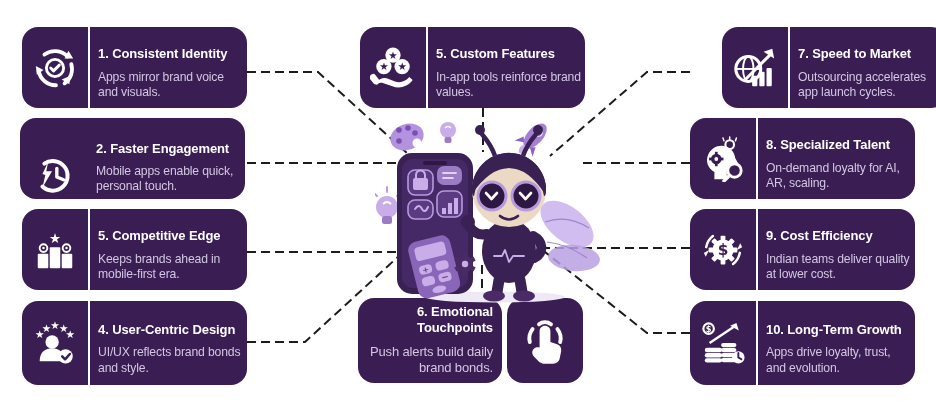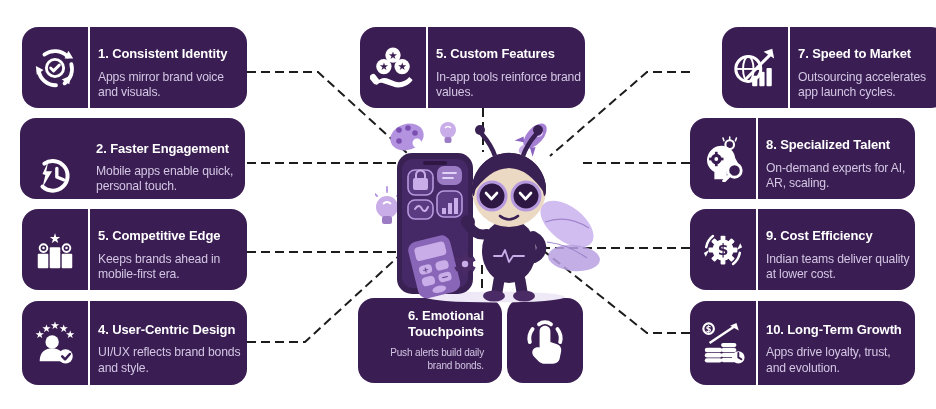--- a/index.html
+++ b/index.html
@@ -25,24 +25,24 @@
     color:#ffffff;font-weight:700;font-size:13px;line-height:1.25;white-space:nowrap;
     letter-spacing:-0.1px;
   }
   .card-desc{
     color:#d3c7e4;font-size:12.2px;line-height:1.28;letter-spacing:-0.15px;margin-top:7px;
   }
   
   .card-6-text{
     position:absolute;z-index:2;background:#3a1d52;border-radius:16px;
     width:144px;height:85px;display:flex;flex-direction:column;justify-content:center;
-    text-align:right;padding:0 18px;box-sizing:border-box;
+    text-align:right;padding:0 9px;box-sizing:border-box;
   }
   .card-6-text .card-title{white-space:normal;font-size:13px;}
-  .card-6-text .card-desc{font-size:10px;}
+  .card-6-text .card-desc{font-size:13px;}
   .card-6-icon{
     position:absolute;z-index:2;background:#3a1d52;border-radius:16px;
     width:76px;height:85px;display:flex;align-items:center;justify-content:center;
   }
   .card-6-icon svg{width:52px;height:52px;}
   .mascot{position:absolute;left:375px;top:112px;z-index:3;}
 </style>
 </head>
 <body>
 
@@ -220,21 +220,21 @@
           <rect x="20.5" y="22.6" width="4" height="2.8"></rect>
         </g>
         <circle cx="17" cy="24" r="2" fill="#fff"></circle>
         <circle cx="36" cy="36" r="7" fill="#3a1d52" stroke="#fff" stroke-width="3"></circle>
         <line x1="31" y1="41" x2="25" y2="47" stroke="#fff" stroke-width="3.5" stroke-linecap="round"></line>
       </svg>
     </div>
     <div class="v-divider"></div>
     <div class="text-cell">
       <div class="card-title">8. Specialized Talent</div>
-      <div class="card-desc">On-demand experts for AI, AR, scaling.</div>
+      <div class="card-desc">On-demand loyalty for AI, AR, scaling.</div>
     </div>
   </div>
 
   <div class="card" style="left:690px;top:209px;">
     <div class="icon-cell">
       <svg viewBox="0 0 48 48">
         <g stroke="#fff" stroke-width="2.6" fill="none" stroke-linecap="round">
           <path d="M6.5 21 A18 18 0 0 1 13.5 9.5"></path>
           <path d="M41.5 27 A18 18 0 0 1 34.5 38.5"></path>
         </g>

